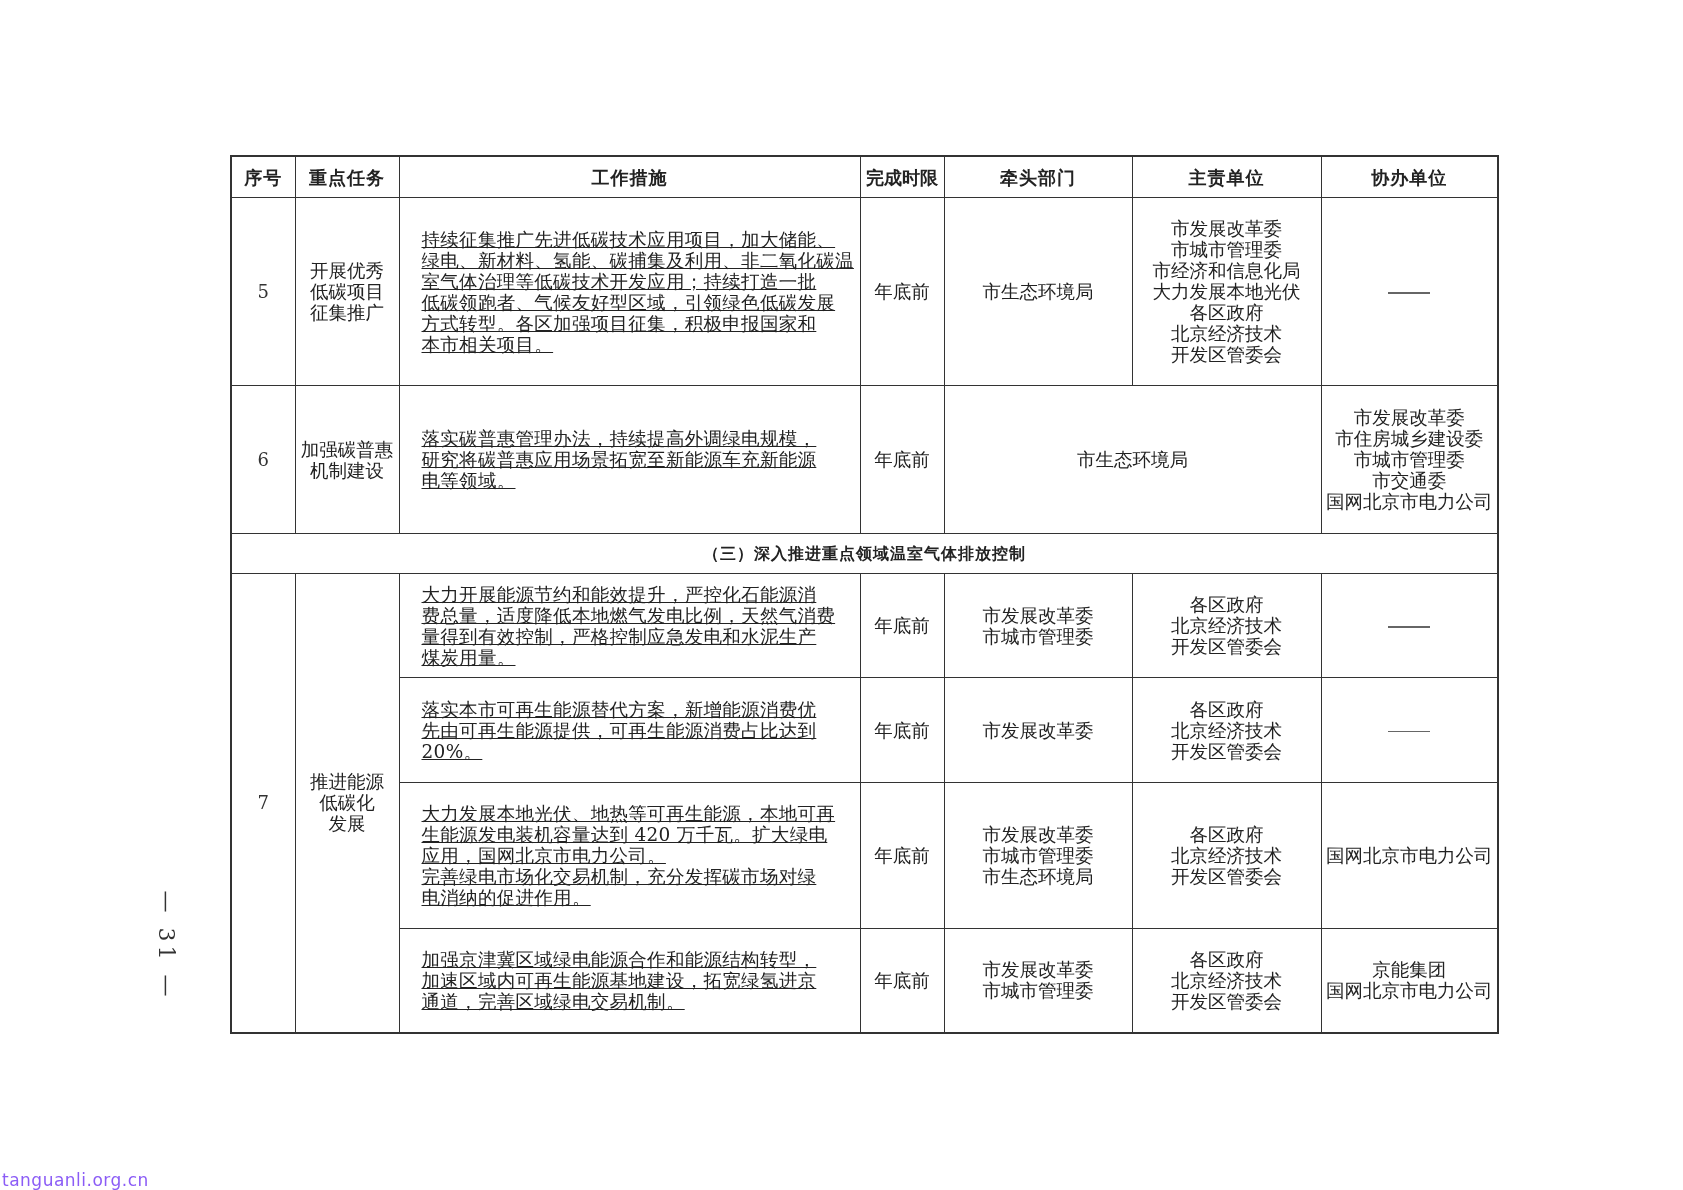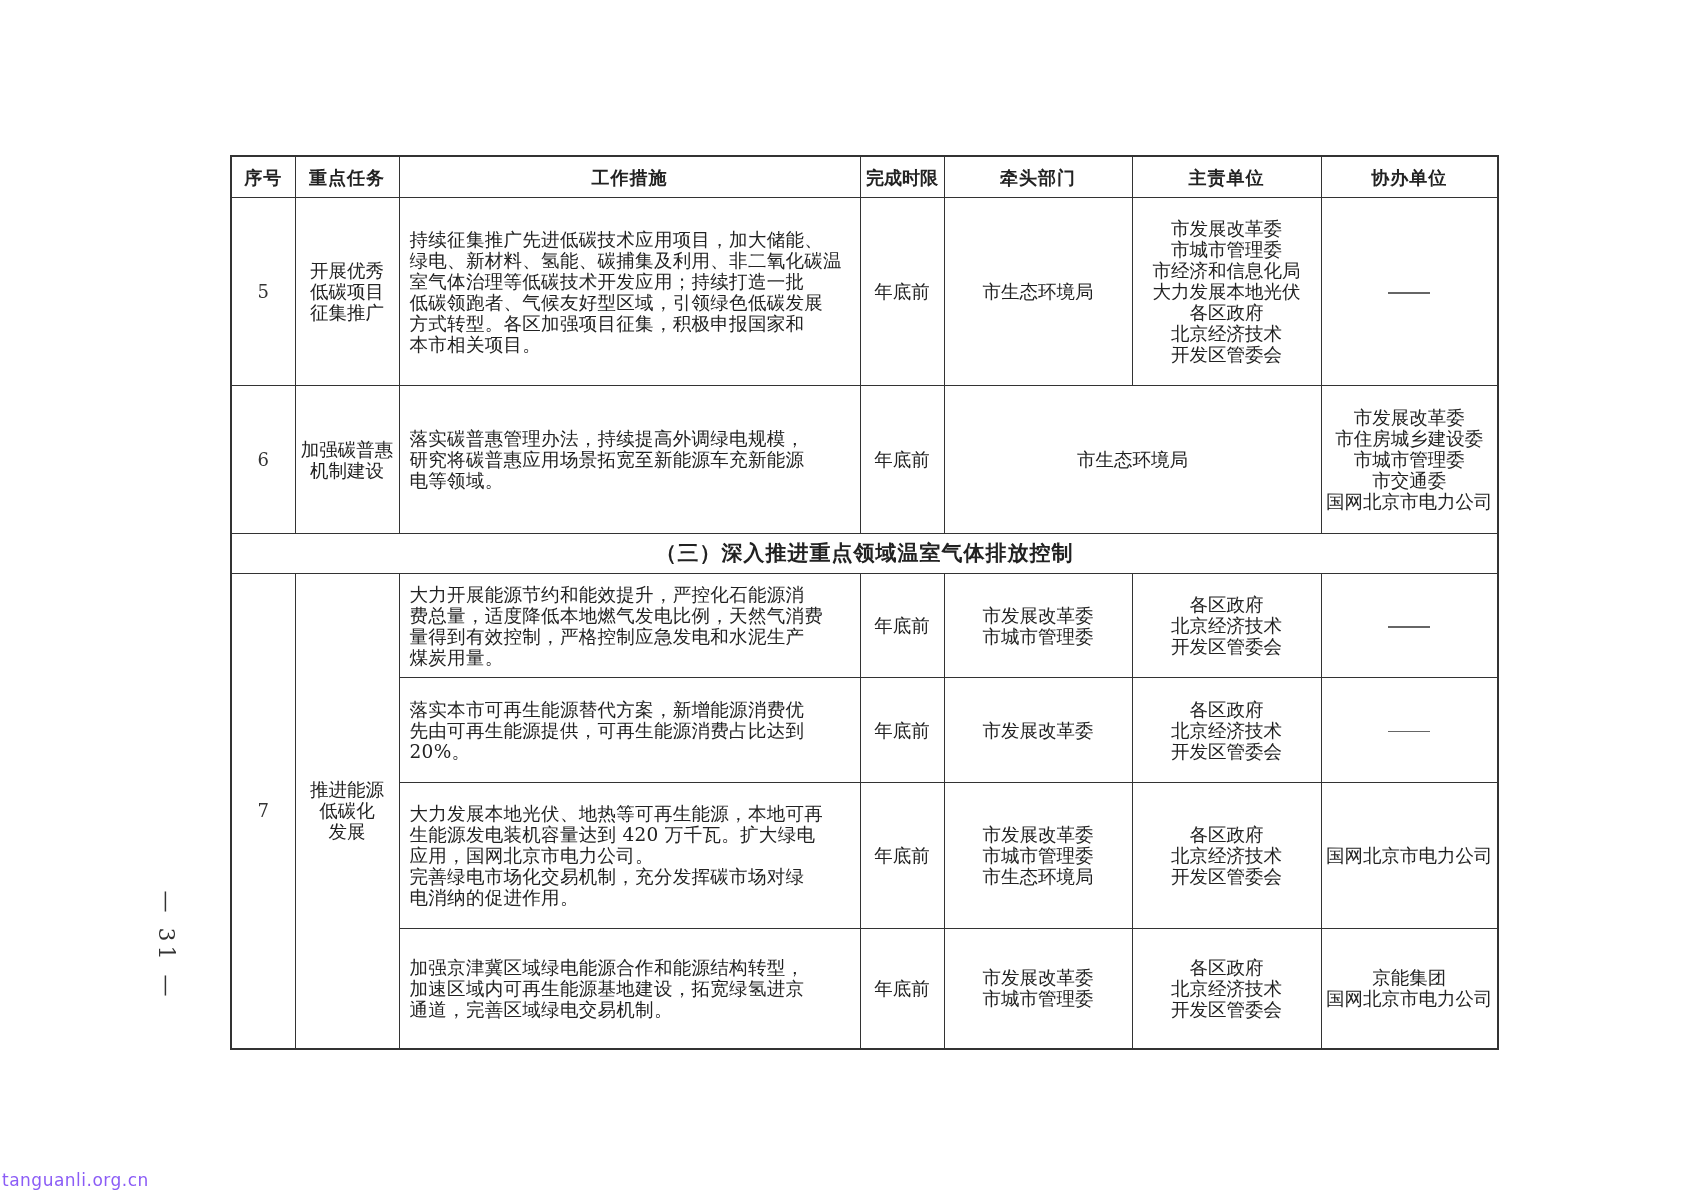--- a/index.html
+++ b/index.html
@@ -11,24 +11,24 @@
               font-size:22px; letter-spacing:4px; color:#333; }
   .watermark { position:absolute; left:2px; top:1170px; font-family:"DejaVu Sans",sans-serif;
                font-size:17px; color:#8b5cf6; letter-spacing:0.5px; }
   table { position:absolute; left:208px; top:155px; border-collapse:collapse; table-layout:fixed;
           width:1267px;margin-left:22px; }
   td, th { border:1.5px solid #333; padding:0; text-align:center; vertical-align:middle;
            font-size:18.5px; line-height:21px; font-weight:normal; }
   table { border:2px solid #333; }
   th { font-family:"DejaVu Sans","Liberation Sans",sans-serif; font-weight:bold; font-size:18px;
        letter-spacing:1px; height:40px; }
-  .measure { text-align:center; padding:0 8px 0 10px; letter-spacing:0.3px; text-align-last:left; }
+  .measure { text-align:center; padding:0 8px 0 22px; letter-spacing:0.3px; text-align-last:left;text-decoration:underline; }
   .lines div { white-space:nowrap; }
   .section td { font-family:"DejaVu Sans","Liberation Sans",sans-serif; font-weight:bold;
-                font-size:21px; letter-spacing:1px; height:39px; }
+                font-size:16px; letter-spacing:1px; height:39px; }
   .dash { display:inline-block; width:42px; height:1.5px; background:#666; vertical-align:middle; }
   .num { font-size:18px; color:#333; }
 </style>
 </head>
 <body>
 
 <div class="page-num">
   <span>— 31 —</span>
 </div>
 
@@ -167,21 +167,21 @@
         <div>市生态环境局</div>
       </td>
       <td class="lines">
         <div>各区政府</div>
         <div>北京经济技术</div>
         <div>开发区管委会</div>
       </td>
       <td>国网北京市电力公司</td>
     </tr>
 
-    <tr style="height:120px">
+    <tr style="height:104px">
       <td class="measure lines">
         <div>加强京津冀区域绿电能源合作和能源结构转型，</div>
         <div>加速区域内可再生能源基地建设，拓宽绿氢进京</div>
         <div>通道，完善区域绿电交易机制。</div>
       </td>
       <td>年底前</td>
       <td class="lines">
         <div>市发展改革委</div>
         <div>市城市管理委</div>
       </td>

